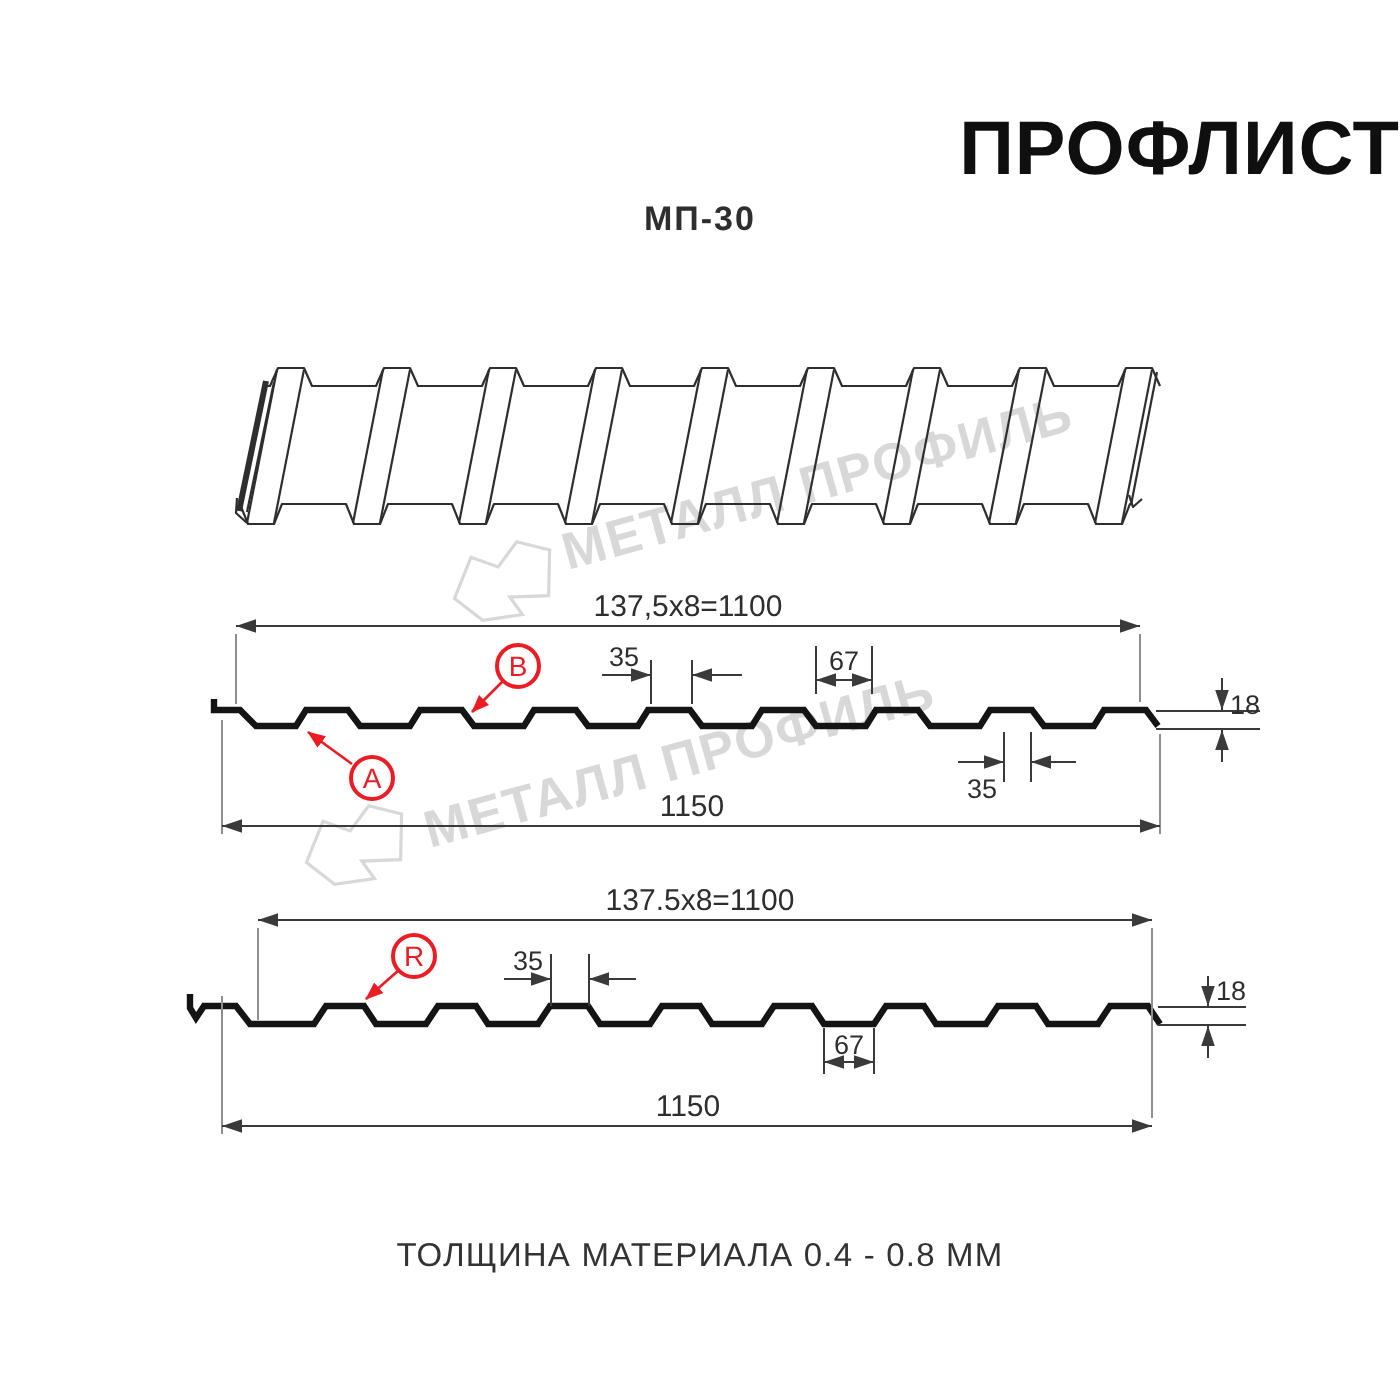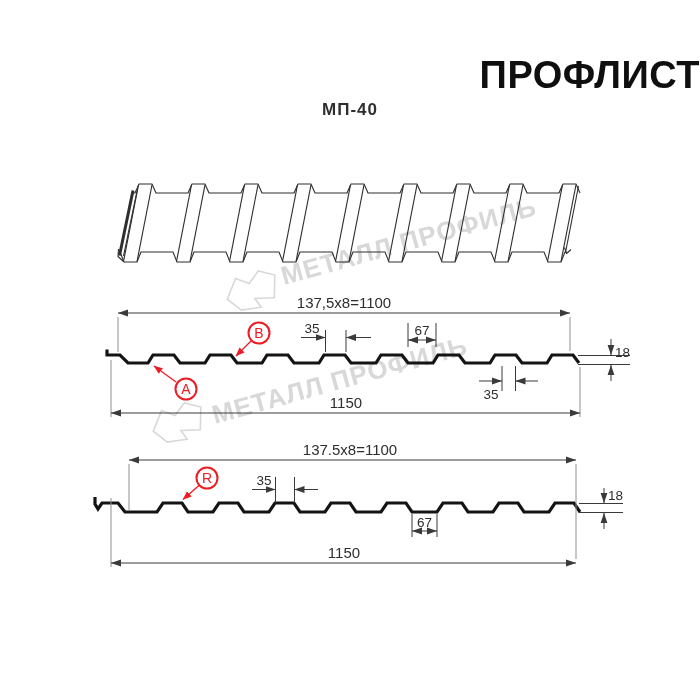--- a/index.html
+++ b/index.html
@@ -27,21 +27,21 @@
   .wmtext{font-size:26px;font-weight:bold;letter-spacing:1px;fill:var(--wm);}
   .wmshape{stroke:var(--wm);stroke-width:1.6;fill:none;}
   #arrow-dark path{fill:var(--dim);}
   #arrow-red path{fill:var(--accent);}
 </style>
 </head>
 <body>
 
 <div id="stage" style="--accent: #ed1c24; --dim: #3a3a3a; --ext: #8f8f8f; --prof: #141414; --sheet: #2e2e2e; --wm: #d8d8d8;">
   <div class="hdr-title">ПРОФЛИСТ</div>
-  <div class="hdr-sub">МП-40</div>
+  <div class="hdr-sub">МП-30</div>
 
   <svg width="700" height="700" viewBox="0 0 700 700">
     <defs>
       <marker id="arrow-dark" viewBox="0 0 10 8" refX="10" refY="4" markerWidth="10" markerHeight="8" markerUnits="userSpaceOnUse" orient="auto-start-reverse">
           <path d="M0,0.6 L10,4 L0,7.4 Z"></path>
         </marker>
       <marker id="arrow-red" viewBox="0 0 9 9" refX="8.5" refY="4.5" markerWidth="9" markerHeight="9" markerUnits="userSpaceOnUse" orient="auto-start-reverse">
           <path d="M0,1 L9,4.5 L0,8 Z"></path>
         </marker>
     </defs>
@@ -161,13 +161,14 @@
       <line class="ext" x1="111" y1="498" x2="111" y2="567"></line>
       <line class="dim" x1="111" y1="563" x2="576" y2="563" marker-start="url(#arrow-dark)" marker-end="url(#arrow-dark)"></line>
       <text class="dimbig" x="344" y="558">1150</text>
 
       <line class="redline" x1="199.5" y1="485" x2="183" y2="499.5" marker-end="url(#arrow-red)"></line>
       <circle class="redc" cx="207" cy="478" r="10.5"></circle>
       <text class="redt" x="207" y="483">R</text>
     </g>
   </svg>
 
+  <div class="ftr">ТОЛЩИНА МАТЕРИАЛА 0.4 - 0.8 ММ</div>
 </div>
 
 </body></html>

